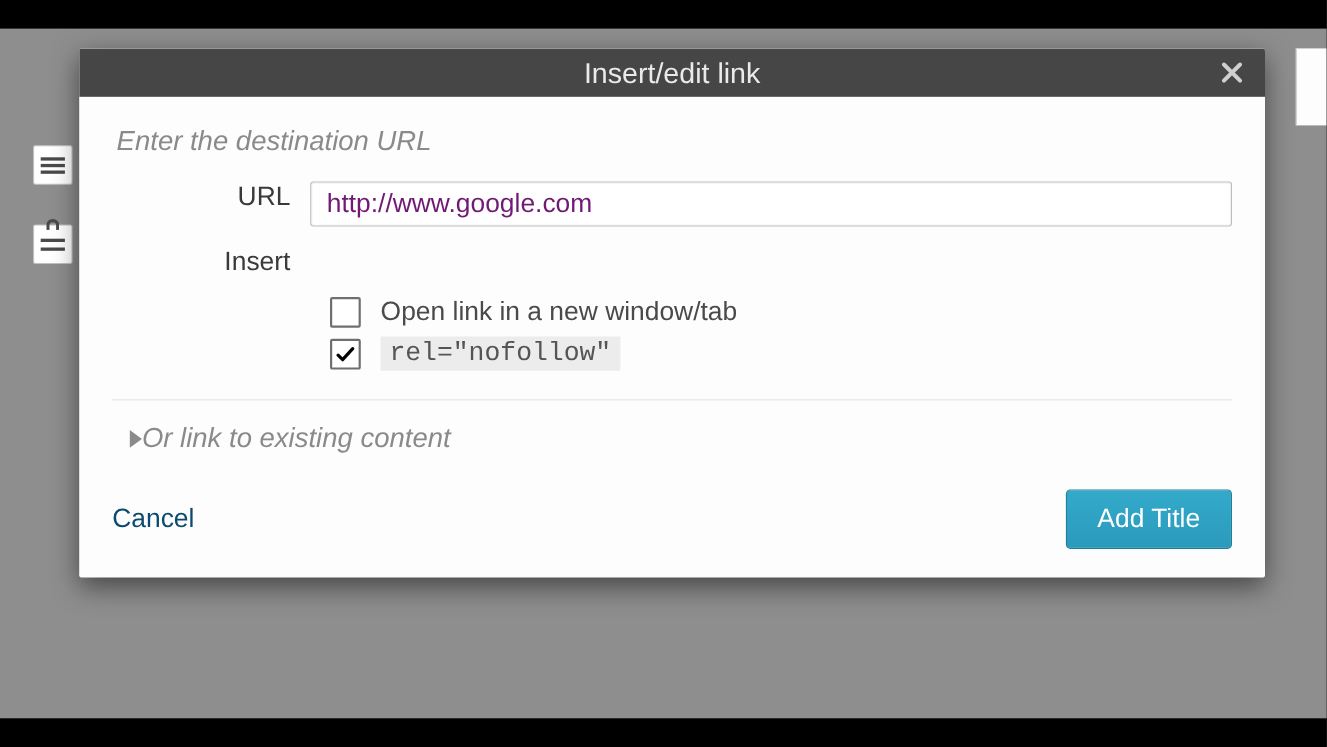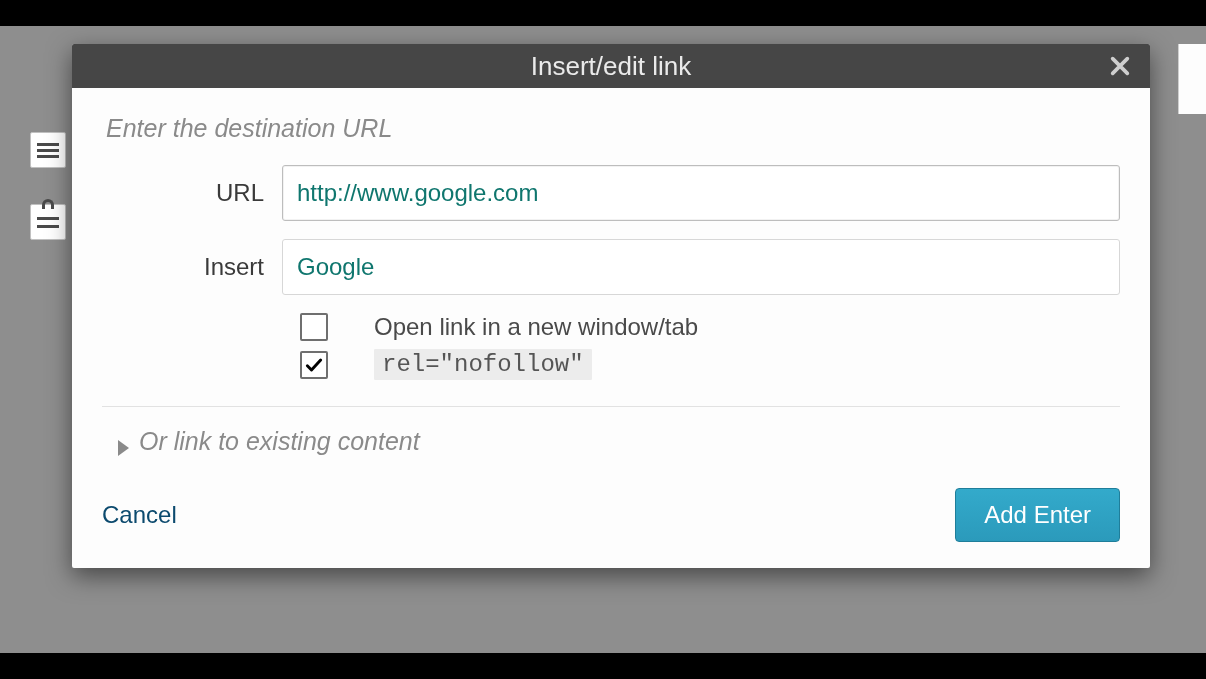--- a/index.html
+++ b/index.html
@@ -89,50 +89,48 @@
     padding: 24px 30px 10px 30px;
   }
   .section-label {
     color: #8a8a8a;
     font-style: italic;
     font-size: 25px;
     margin: 2px 0 22px 4px;
   }
   .form-row {
     display: flex;
-    align-items: center;
     margin-bottom: 18px;
   }
   .form-row .lbl {
     width: 180px;
     text-align: right;
     padding-right: 18px;
     font-size: 24px;
     color: #3a3a3a;
   }
   .text-input {
     flex: 1;
-    height: 56px;
+    height: 41px;
     border: 1px solid #d7d7d7;
     border-radius: 3px;
     padding: 0 14px;
     font-size: 24px;
-    color: #0f766e;
+    color: #701a75;
     background: #fff;
     outline: none;
   }
   .text-input.focus {
     border-color: #bdbdbd;
     box-shadow: 0 0 0 1px rgba(0,0,0,0.05) inset;
   }
   .check-row {
     display: flex;
     align-items: center;
     margin: 8px 0 6px 0;
-    gap: 28px;
   }
   .check-offset { margin-left: 198px; }
   .checkbox {
     width: 28px; height: 28px;
     border: 2px solid #6f6f6f;
     border-radius: 2px;
     background: #fff;
     margin-right: 18px;
     display: inline-flex;
     align-items: center;
@@ -153,22 +151,21 @@
     color: #555;
     border-radius: 1px;
   }
   .divider {
     border: none;
     border-top: 1px solid #e2e2e2;
     margin: 26px 0 20px 0;
   }
   .accordion-row {
     display: flex;
-    align-items: flex-end;
-    gap: 10px;
+    align-items: center;
     cursor: pointer;
     margin-bottom: 22px;
     padding-left: 16px;
   }
   .accordion-row .tri {
     width: 0; height: 0;
     border-top: 8px solid transparent;
     border-bottom: 8px solid transparent;
     border-left: 11px solid #8a8a8a;
   }
@@ -225,21 +222,20 @@
     <div class="modal-body">
       <div class="section-label">Enter the destination URL</div>
 
       <div class="form-row">
         <div class="lbl">URL</div>
         <input class="text-input focus" type="text" value="http://www.google.com" style="">
       </div>
 
       <div class="form-row">
         <div class="lbl">Insert</div>
-        <input class="text-input" type="text" value="Google" style="">
       </div>
 
       <div class="check-row check-offset">
         <span id="cb-newtab" class="checkbox">
           
         </span>
         <span class="check-label">Open link in a new window/tab</span>
       </div>
 
       <div class="check-row check-offset">
@@ -254,16 +250,16 @@
       <hr class="divider">
 
       <div class="accordion-row">
         <span class="tri"></span>
         <span class="txt">Or link to existing content</span>
       </div>
     </div>
 
     <div class="modal-footer">
       <span class="cancel-link">Cancel</span>
-      <button class="primary-btn">Add Enter</button>
+      <button class="primary-btn">Add Title</button>
     </div>
   </div>
 </div>
 
 </body></html>

